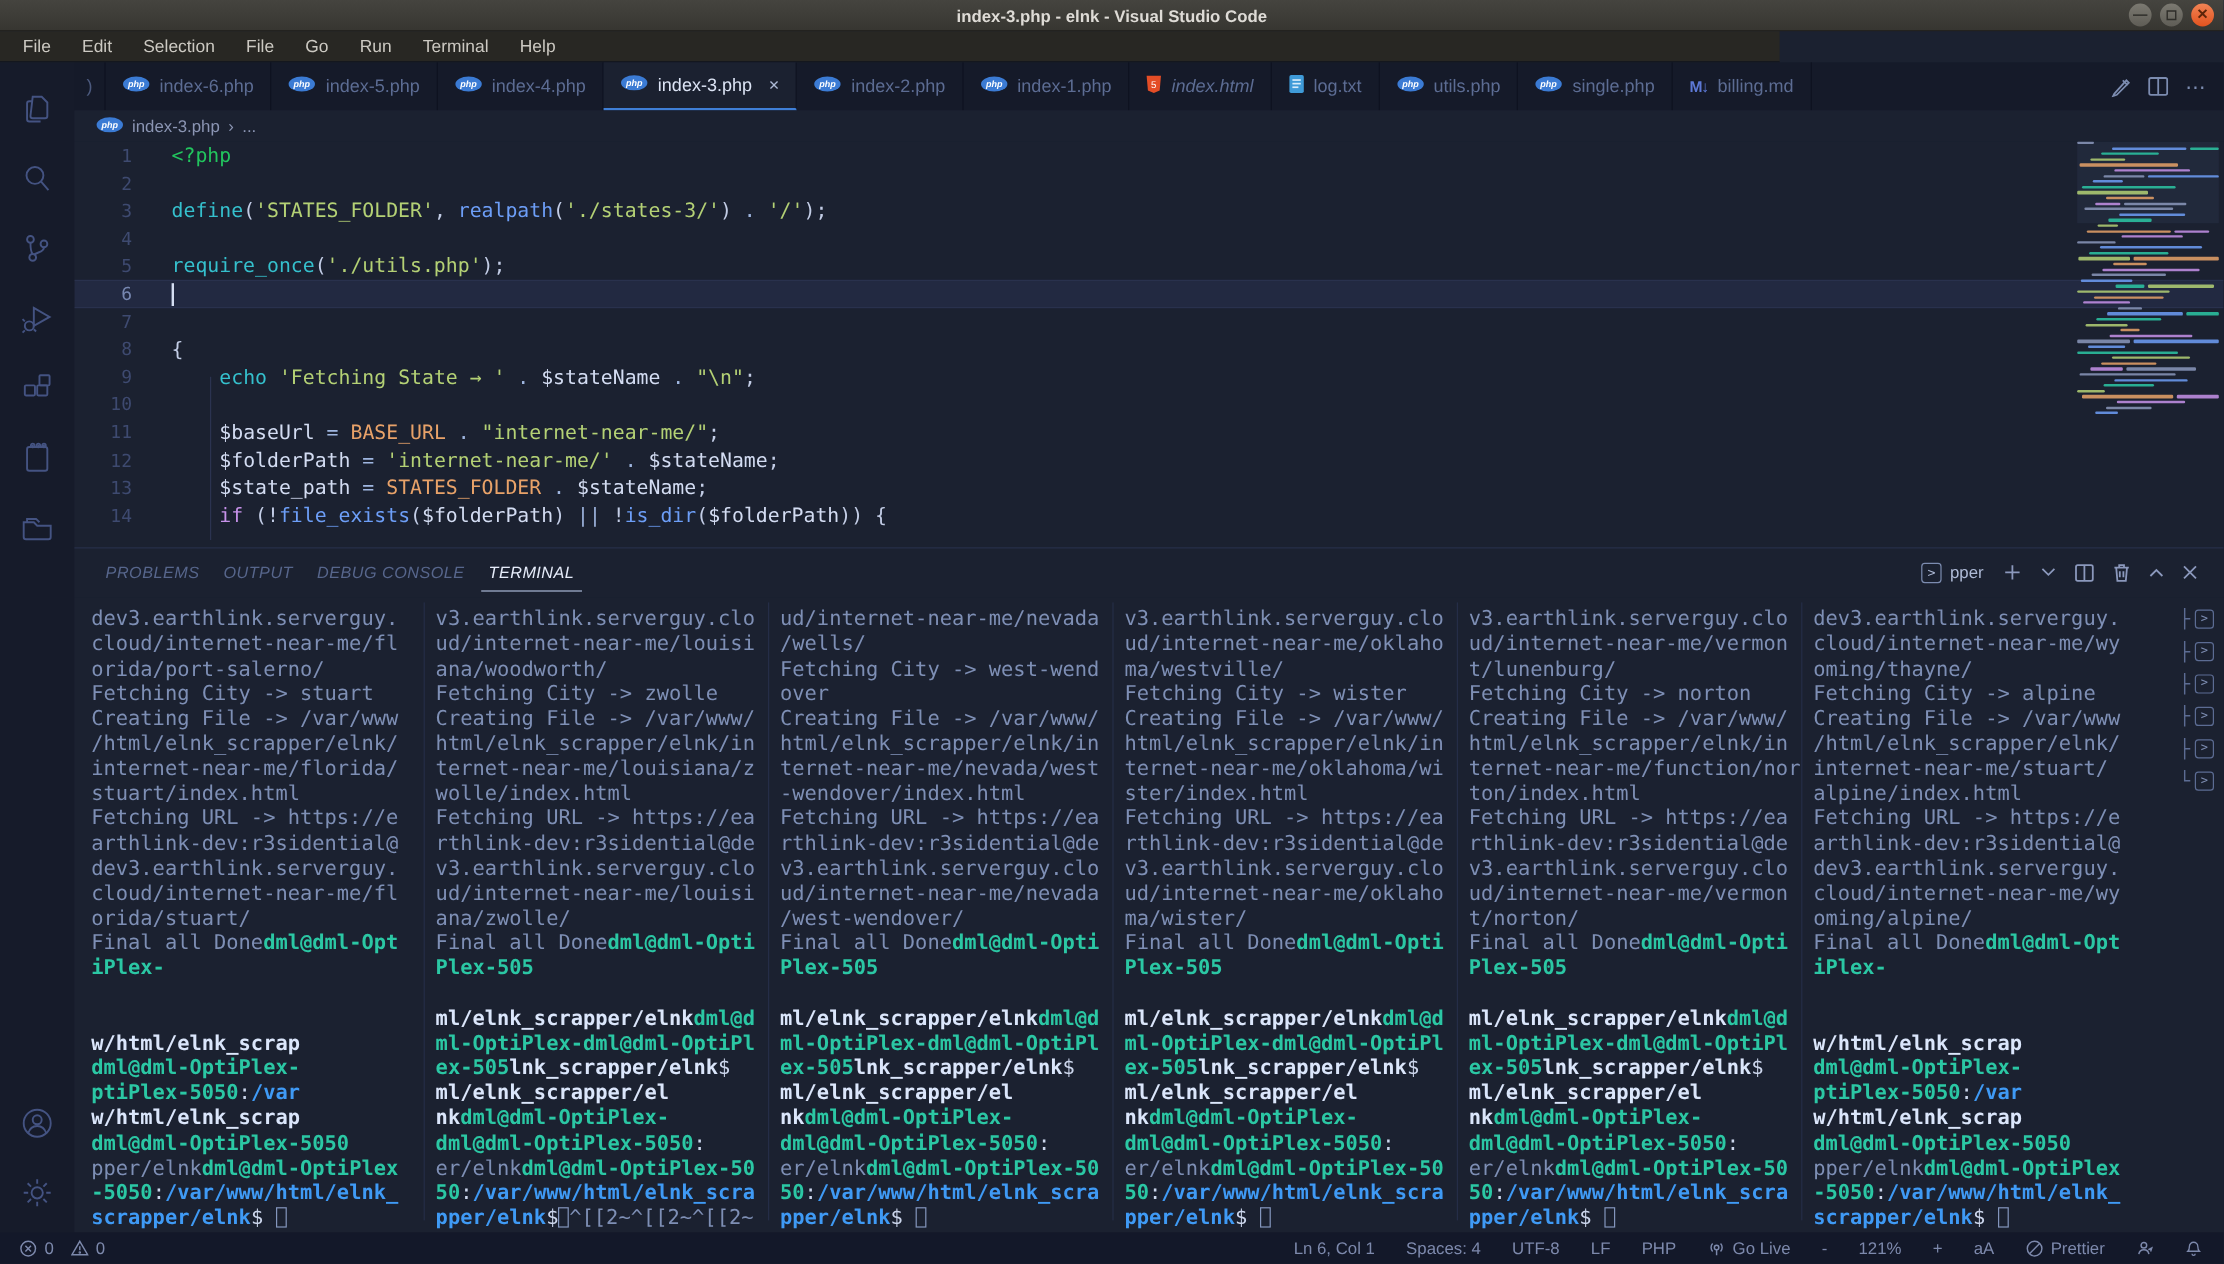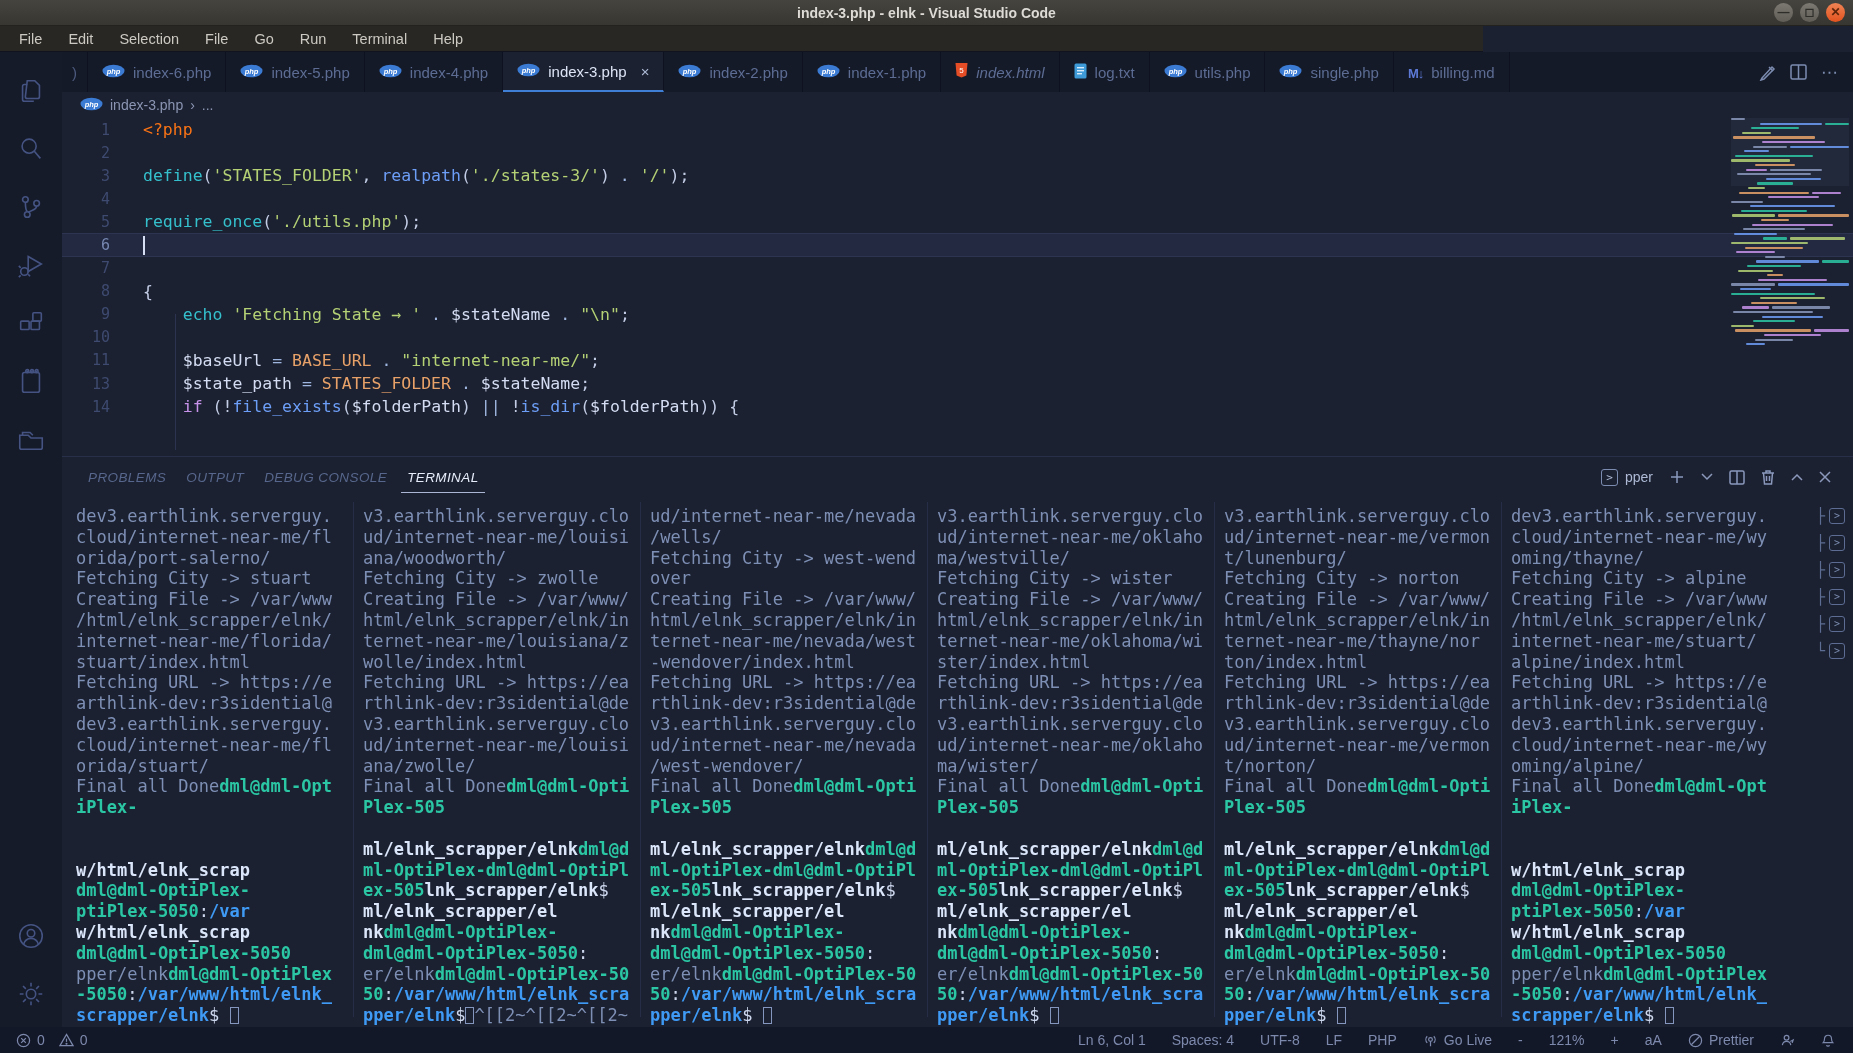--- a/index.html
+++ b/index.html
@@ -43,21 +43,21 @@
 
   
   .editor { position:absolute; left:62px; top:118px; width:1791px; height:338px; background:#1b2130; overflow:hidden; }
   .code-row { position:relative; height:23.1px; display:flex; align-items:center;
     font-family:"DejaVu Sans Mono",monospace; font-size:16.5px; white-space:pre; }
   .code-row .ln { width:48px; text-align:right; color:#3e4a70; font-size:15px; flex:none; }
   .code-row .code { padding-left:33px; }
   .code-row.curline { background:#222941; box-shadow:inset 0 1px 0 #2c3452, inset 0 -1px 0 #2c3452; }
   .code-row.curline .ln { color:#7787b0; }
   .caret { display:inline-block; width:2px; height:19px; background:#d5def2; vertical-align:middle; }
-  .c-php{color:#f97316} .c-k{color:#c792ea} .c-fn{color:#35c0cd} .c-fb{color:#6d9ef7}
+  .c-php{color:#22c55e} .c-k{color:#c792ea} .c-fn{color:#35c0cd} .c-fb{color:#6d9ef7}
   .c-s{color:#b4d175} .c-c{color:#e8a269} .c-v{color:#d3dcf2} .c-p{color:#c3cde6}
   .c-op{color:#9fb6e0} .c-b{color:#ef8d64}
   .indent-guide { position:absolute; left:113px; top:196px; width:1px; height:136px; background:#2b3350; }
 
   
   .minimap { position:absolute; right:4px; top:0; width:118px; height:240px; }
   .mm-view { position:absolute; left:0; top:0; width:118px; height:68px; background:rgba(120,140,190,0.08); }
   .mm-row { height:3px; margin-bottom:1.6px; display:flex; gap:3px; }
   .mm-seg { height:2.2px; border-radius:1px; opacity:.85; }
 
@@ -302,20 +302,21 @@
       <div class="code-row"><span class="ln">2</span><span class="code"></span></div>
       <div class="code-row"><span class="ln">3</span><span class="code"><span class="c-fn">define</span><span class="c-p">(</span><span class="c-s">'STATES_FOLDER'</span><span class="c-p">, </span><span class="c-fb">realpath</span><span class="c-p">(</span><span class="c-s">'./states-3/'</span><span class="c-p">)</span><span class="c-op"> . </span><span class="c-s">'/'</span><span class="c-p">);</span></span></div>
       <div class="code-row"><span class="ln">4</span><span class="code"></span></div>
       <div class="code-row"><span class="ln">5</span><span class="code"><span class="c-fn">require_once</span><span class="c-p">(</span><span class="c-s">'./utils.php'</span><span class="c-p">);</span></span></div>
       <div class="code-row curline"><span class="ln">6</span><span class="code"><span class="caret"></span></span></div>
       <div class="code-row"><span class="ln">7</span></div>
       <div class="code-row"><span class="ln">8</span><span class="code"><span class="c-p">{</span></span></div>
       <div class="code-row"><span class="ln">9</span><span class="code"><span class="c-p">    </span><span class="c-fn">echo</span><span class="c-p"> </span><span class="c-s">'Fetching State → '</span><span class="c-op"> . </span><span class="c-v">$stateName</span><span class="c-op"> . </span><span class="c-s">"\n"</span><span class="c-p">;</span></span></div>
       <div class="code-row"><span class="ln">10</span><span class="code"></span></div>
       <div class="code-row"><span class="ln">11</span><span class="code"><span class="c-p">    </span><span class="c-v">$baseUrl</span><span class="c-op"> = </span><span class="c-c">BASE_URL</span><span class="c-op"> . </span><span class="c-s">"internet-near-me/"</span><span class="c-p">;</span></span></div>
+      <div class="code-row"><span class="ln">12</span><span class="code"><span class="c-p">    </span><span class="c-v">$folderPath</span><span class="c-op"> = </span><span class="c-s">'internet-near-me/'</span><span class="c-op"> . </span><span class="c-v">$stateName</span><span class="c-p">;</span></span></div>
       <div class="code-row"><span class="ln">13</span><span class="code"><span class="c-p">    </span><span class="c-v">$state_path</span><span class="c-op"> = </span><span class="c-c">STATES_FOLDER</span><span class="c-op"> . </span><span class="c-v">$stateName</span><span class="c-p">;</span></span></div>
       <div class="code-row"><span class="ln">14</span><span class="code"><span class="c-p">    </span><span class="c-k">if</span><span class="c-p"> (!</span><span class="c-fb">file_exists</span><span class="c-p">(</span><span class="c-v">$folderPath</span><span class="c-p">)</span><span class="c-op"> || </span><span class="c-p">!</span><span class="c-fb">is_dir</span><span class="c-p">(</span><span class="c-v">$folderPath</span><span class="c-p">)) {</span></span></div>
     </div>
   <div class="indent-guide"></div>
   <div class="minimap">
     <div class="mm-view"></div>
     <div id="mm-rows">
         <div class="mm-row" style="padding-left: 0px;">
           <span class="mm-seg" style="width: 14px; background: rgb(139, 152, 188);"></span>
         </div>
@@ -624,21 +625,21 @@
         <div class="tline"><span class="tg">50</span><span class="tn">:</span><span class="tb">/var/www/html/elnk_scra</span></div>
         <div class="tline"><span class="tb">pper/elnk</span><span class="tn">$ </span><span class="tcur"></span></div>
       </div>
       <div class="tpane" style="left: 1162px;">
         <div class="tline"><span class="tf">v3.earthlink.serverguy.clo</span></div>
         <div class="tline"><span class="tf">ud/internet-near-me/vermon</span></div>
         <div class="tline"><span class="tf">t/lunenburg/</span></div>
         <div class="tline"><span class="tf">Fetching City -&gt; norton</span></div>
         <div class="tline"><span class="tf">Creating File -&gt; /var/www/</span></div>
         <div class="tline"><span class="tf">html/elnk_scrapper/elnk/in</span></div>
-        <div class="tline"><span class="tf">ternet-near-me/thayne/nor</span></div>
+        <div class="tline"><span class="tf">ternet-near-me/function/nor</span></div>
         <div class="tline"><span class="tf">ton/index.html</span></div>
         <div class="tline"><span class="tf">Fetching URL -&gt; https://ea</span></div>
         <div class="tline"><span class="tf">rthlink-dev:r3sidential@de</span></div>
         <div class="tline"><span class="tf">v3.earthlink.serverguy.clo</span></div>
         <div class="tline"><span class="tf">ud/internet-near-me/vermon</span></div>
         <div class="tline"><span class="tf">t/norton/</span></div>
         <div class="tline"><span class="tf">Final all Done</span><span class="tg">dml@dml-Opti</span></div>
         <div class="tline"><span class="tg">Plex-505</span></div>
         <div class="tline"></div>
         <div class="tline"><span class="tw">ml/elnk_scrapper/elnk</span><span class="tg">dml@d</span></div>

